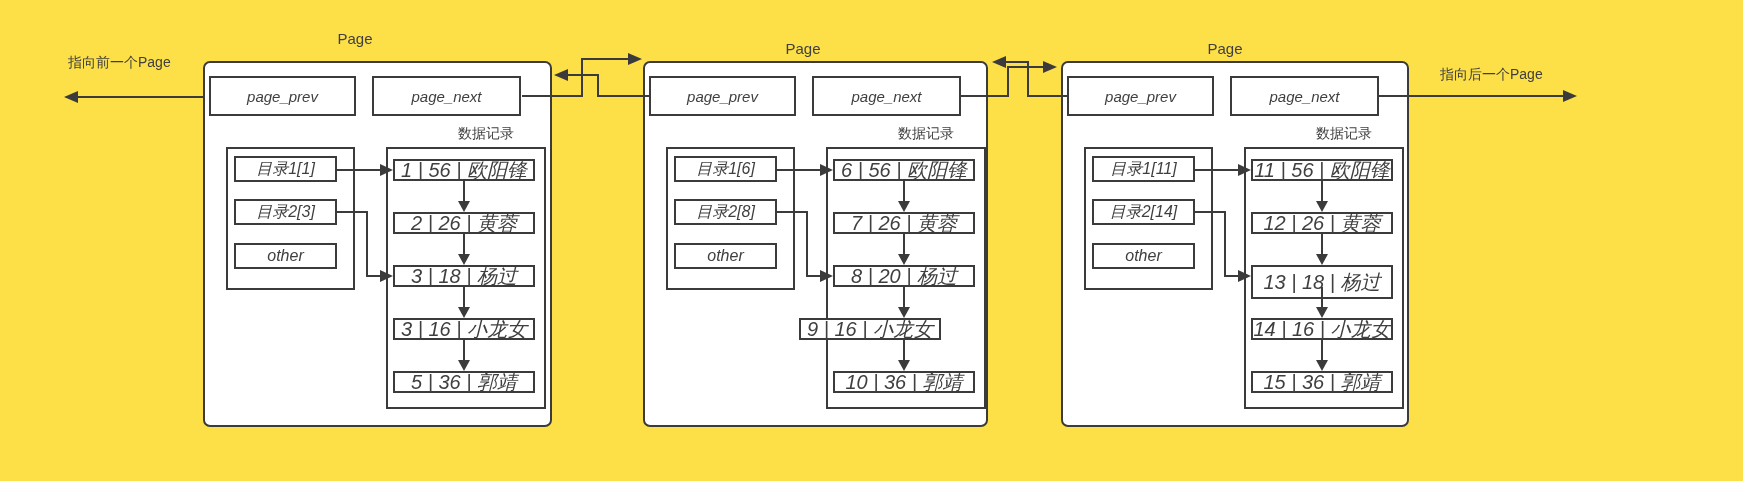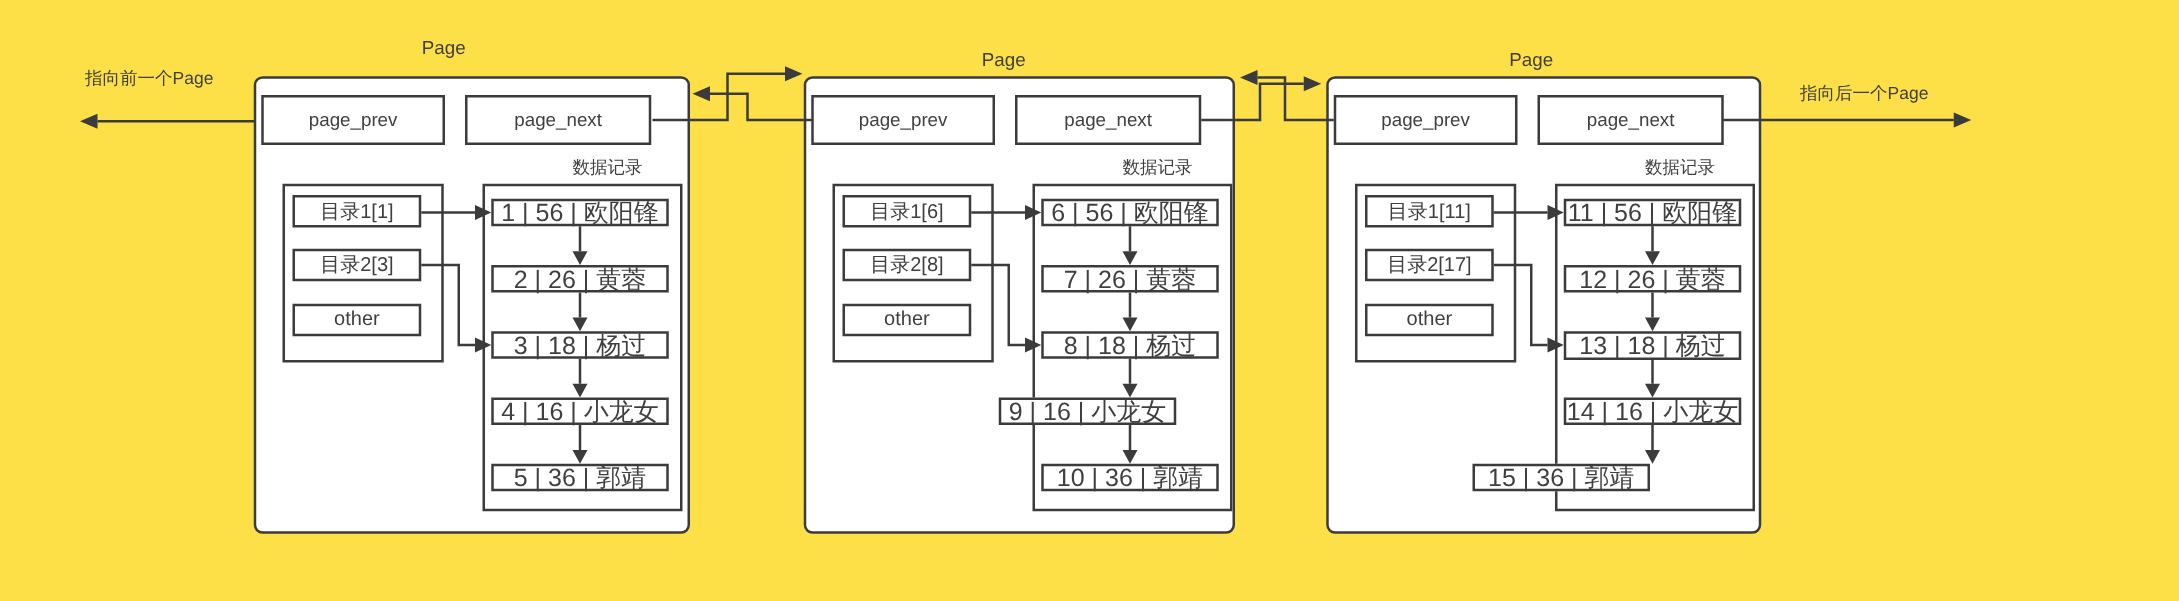--- a/index.html
+++ b/index.html
@@ -2,21 +2,21 @@
 <html><head>
 <meta charset="utf-8">
 <style>
   html,body{margin:0;padding:0;background:#ffffff;}
   .canvas{
     position:relative;width:1743px;height:481px;background:#fde047;overflow:hidden;
     font-family:"Liberation Sans","DejaVu Sans",sans-serif;color:#3f3f3f;
   }
   .box{position:absolute;border:2px solid #3b3b3b;background:#ffffff;box-sizing:border-box;}
   .page-box{border-radius:7px;}
-  .cell{display:flex;align-items:center;justify-content:center;white-space:nowrap;}
+  .cell{display:flex;align-items:center;justify-content:center;white-space:nowrap;font-style:italic;}
   .field{font-size:15px;}
   .dir-slot{font-size:16px;}
   .record-row{font-size:20px;}
   .label{position:absolute;white-space:nowrap;color:#3f3f3f;}
   .page-title{font-size:15px;transform:translateX(-50%);}
   .records-title{font-size:14px;transform:translateX(-50%);margin-left:20px;}
   .pointer-label{font-size:14px;}
   #connector-layer{position:absolute;left:0;top:0;z-index:10;pointer-events:none;}
   #pages-root{position:absolute;left:0;top:0;width:100%;height:100%;z-index:1;}
 </style>
@@ -31,52 +31,52 @@
       <div class="box cell field" style="left: 372px; top: 76px; width: 149px; height: 40px;">page_next</div>
       <div class="label records-title" style="left: 466px; top: 125px;">数据记录</div>
       <div class="box" style="left: 226px; top: 147px; width: 129px; height: 143px;"></div>
       <div class="box cell dir-slot" style="left: 234px; top: 156px; width: 103px; height: 26px;">目录1[1]</div>
       <div class="box cell dir-slot" style="left: 234px; top: 199px; width: 103px; height: 26px;">目录2[3]</div>
       <div class="box cell dir-slot" style="left: 234px; top: 243px; width: 103px; height: 26px;">other</div>
       <div class="box" style="left: 386px; top: 147px; width: 160px; height: 262px;"></div>
       <div class="box cell record-row" style="left: 393px; top: 159px; width: 142px; height: 22px;">1 | 56 | 欧阳锋</div>
       <div class="box cell record-row" style="left: 393px; top: 212px; width: 142px; height: 22px;">2 | 26 | 黄蓉</div>
       <div class="box cell record-row" style="left: 393px; top: 265px; width: 142px; height: 22px;">3 | 18 | 杨过</div>
-      <div class="box cell record-row" style="left: 393px; top: 318px; width: 142px; height: 22px;">4 | 16 | 小龙女</div>
+      <div class="box cell record-row" style="left: 393px; top: 318px; width: 142px; height: 22px;">3 | 16 | 小龙女</div>
       <div class="box cell record-row" style="left: 393px; top: 371px; width: 142px; height: 22px;">5 | 36 | 郭靖</div>
       <div class="box page-box" style="left: 643px; top: 61px; width: 345px; height: 366px;"></div>
       <div class="label page-title" style="left: 803px; top: 40px;">Page</div>
       <div class="box cell field" style="left: 649px; top: 76px; width: 147px; height: 40px;">page_prev</div>
       <div class="box cell field" style="left: 812px; top: 76px; width: 149px; height: 40px;">page_next</div>
       <div class="label records-title" style="left: 906px; top: 125px;">数据记录</div>
       <div class="box" style="left: 666px; top: 147px; width: 129px; height: 143px;"></div>
       <div class="box cell dir-slot" style="left: 674px; top: 156px; width: 103px; height: 26px;">目录1[6]</div>
       <div class="box cell dir-slot" style="left: 674px; top: 199px; width: 103px; height: 26px;">目录2[8]</div>
       <div class="box cell dir-slot" style="left: 674px; top: 243px; width: 103px; height: 26px;">other</div>
       <div class="box" style="left: 826px; top: 147px; width: 160px; height: 262px;"></div>
       <div class="box cell record-row" style="left: 833px; top: 159px; width: 142px; height: 22px;">6 | 56 | 欧阳锋</div>
       <div class="box cell record-row" style="left: 833px; top: 212px; width: 142px; height: 22px;">7 | 26 | 黄蓉</div>
-      <div class="box cell record-row" style="left: 833px; top: 265px; width: 142px; height: 22px;">8 | 18 | 杨过</div>
+      <div class="box cell record-row" style="left: 833px; top: 265px; width: 142px; height: 22px;">8 | 20 | 杨过</div>
       <div class="box cell record-row" style="left: 799px; top: 318px; width: 142px; height: 22px;">9 | 16 | 小龙女</div>
       <div class="box cell record-row" style="left: 833px; top: 371px; width: 142px; height: 22px;">10 | 36 | 郭靖</div>
       <div class="box page-box" style="left: 1061px; top: 61px; width: 348px; height: 366px;"></div>
       <div class="label page-title" style="left: 1225px; top: 40px;">Page</div>
       <div class="box cell field" style="left: 1067px; top: 76px; width: 147px; height: 40px;">page_prev</div>
       <div class="box cell field" style="left: 1230px; top: 76px; width: 149px; height: 40px;">page_next</div>
       <div class="label records-title" style="left: 1324px; top: 125px;">数据记录</div>
       <div class="box" style="left: 1084px; top: 147px; width: 129px; height: 143px;"></div>
       <div class="box cell dir-slot" style="left: 1092px; top: 156px; width: 103px; height: 26px;">目录1[11]</div>
-      <div class="box cell dir-slot" style="left: 1092px; top: 199px; width: 103px; height: 26px;">目录2[17]</div>
+      <div class="box cell dir-slot" style="left: 1092px; top: 199px; width: 103px; height: 26px;">目录2[14]</div>
       <div class="box cell dir-slot" style="left: 1092px; top: 243px; width: 103px; height: 26px;">other</div>
       <div class="box" style="left: 1244px; top: 147px; width: 160px; height: 262px;"></div>
       <div class="box cell record-row" style="left: 1251px; top: 159px; width: 142px; height: 22px;">11 | 56 | 欧阳锋</div>
       <div class="box cell record-row" style="left: 1251px; top: 212px; width: 142px; height: 22px;">12 | 26 | 黄蓉</div>
-      <div class="box cell record-row" style="left: 1251px; top: 265px; width: 142px; height: 23px;">13 | 18 | 杨过</div>
+      <div class="box cell record-row" style="left: 1251px; top: 265px; width: 142px; height: 34px;">13 | 18 | 杨过</div>
       <div class="box cell record-row" style="left: 1251px; top: 318px; width: 142px; height: 22px;">14 | 16 | 小龙女</div>
-      <div class="box cell record-row" style="left: 1178px; top: 371px; width: 142px; height: 22px;">15 | 36 | 郭靖</div>
+      <div class="box cell record-row" style="left: 1251px; top: 371px; width: 142px; height: 22px;">15 | 36 | 郭靖</div>
     </div>
   <svg id="connector-layer" width="1743" height="481">
       <polyline points="204,97 78,97" fill="none" stroke="#3b3b3b" stroke-width="2"></polyline>
       <polygon points="64,97 78,91 78,103" fill="#3b3b3b"></polygon>
       <polyline points="522,96 582,96 582,59 628,59" fill="none" stroke="#3b3b3b" stroke-width="2"></polyline>
       <polygon points="642,59 628,53 628,65" fill="#3b3b3b"></polygon>
       <polyline points="650,96 598,96 598,75 568,75" fill="none" stroke="#3b3b3b" stroke-width="2"></polyline>
       <polygon points="554,75 568,69 568,81" fill="#3b3b3b"></polygon>
       <polyline points="961,96 1008,96 1008,67 1043,67" fill="none" stroke="#3b3b3b" stroke-width="2"></polyline>
       <polygon points="1057,67 1043,61 1043,73" fill="#3b3b3b"></polygon>

